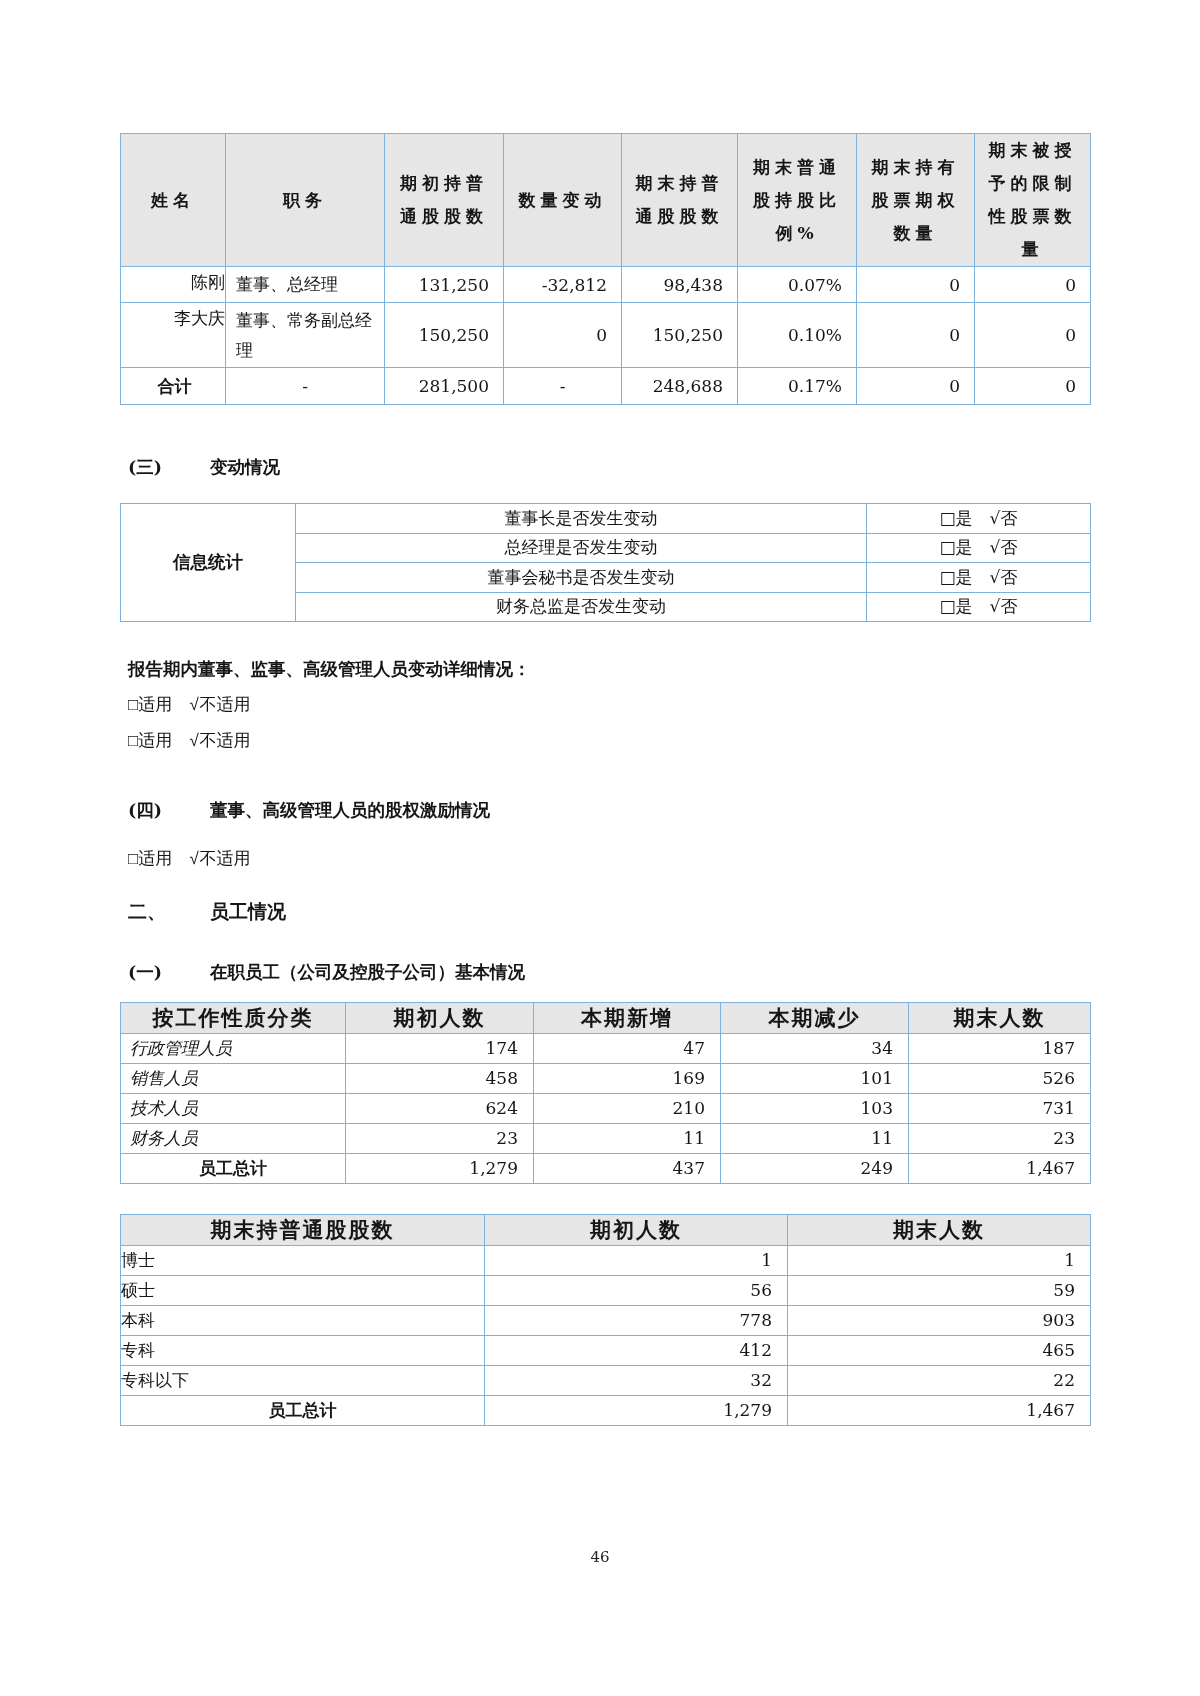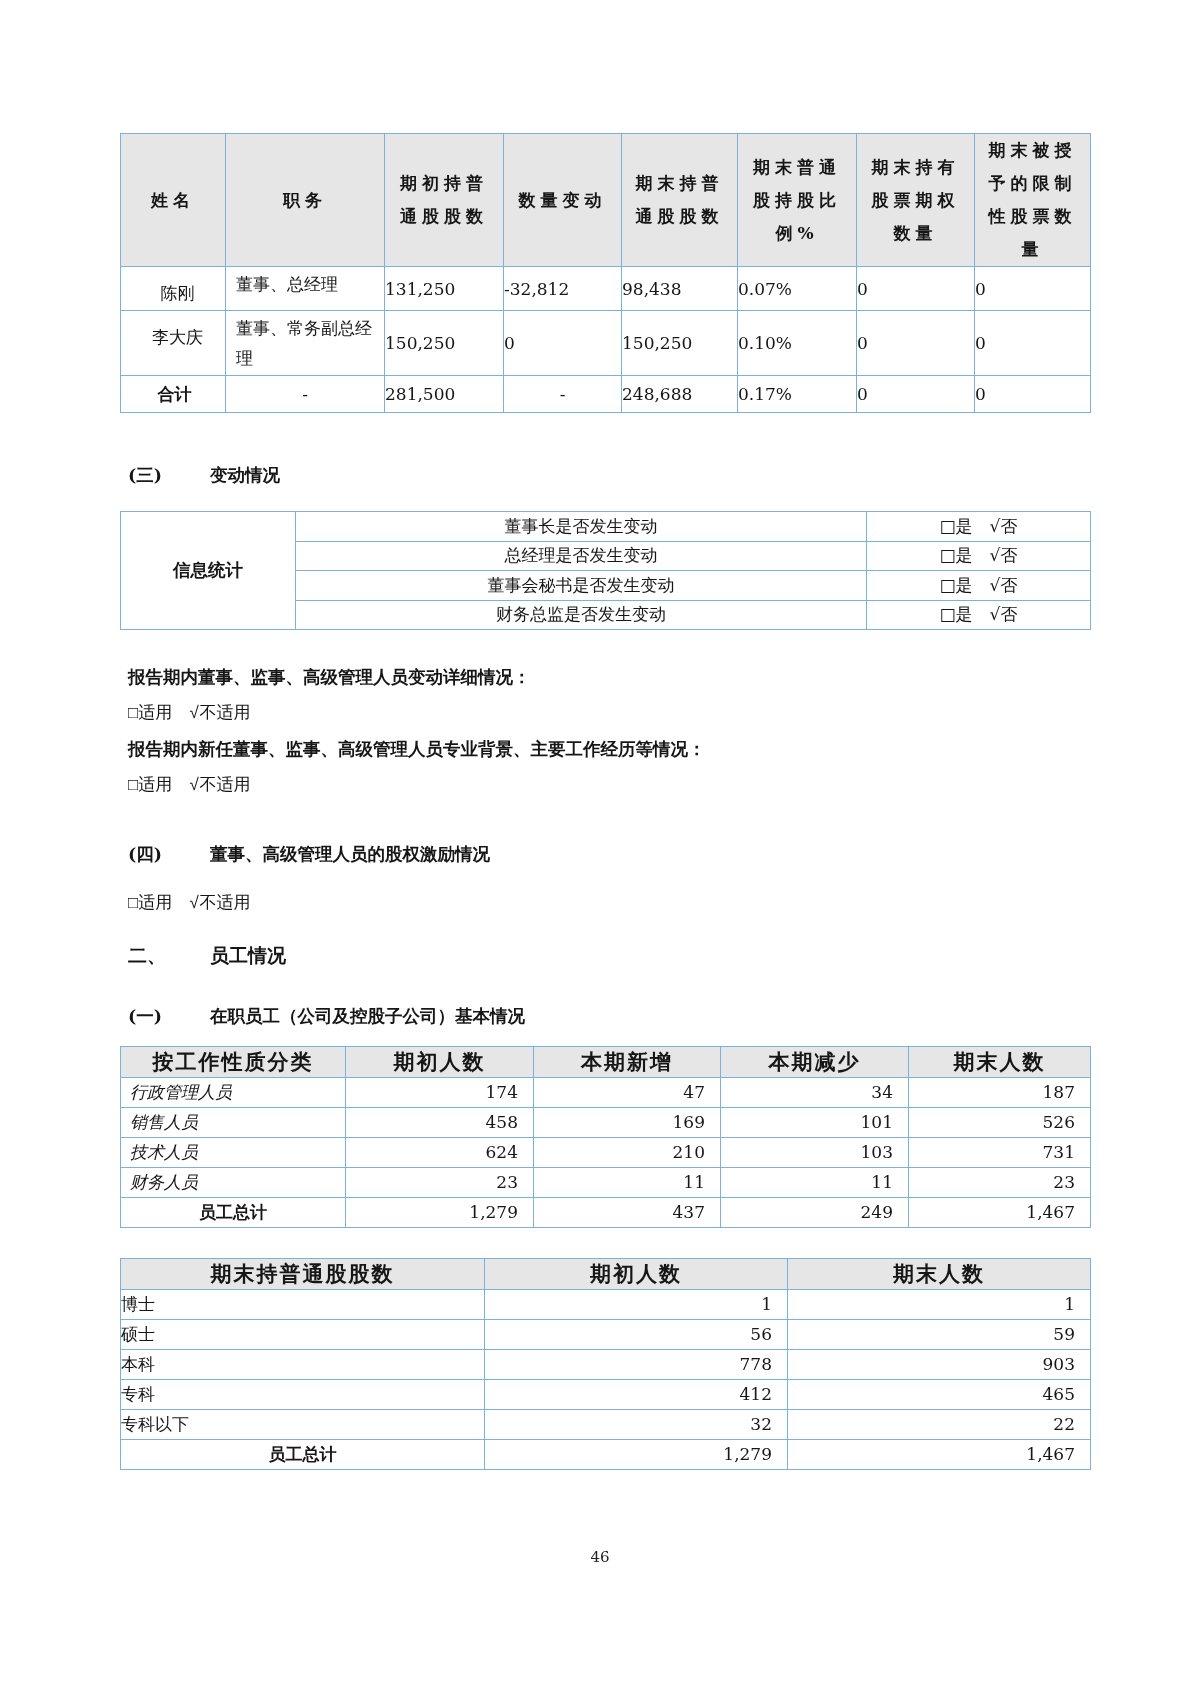--- a/index.html
+++ b/index.html
@@ -12,23 +12,23 @@
   .page { position:relative; width:1200px; height:1696px; overflow:hidden; background:#fff; }
   .content { padding:133px 110px 0 120px; }
 
   table { border-collapse:collapse; table-layout:fixed; width:970px; }
   .t td, .t th { border:1.5px solid #7db1dc; overflow:hidden; }
   .t th { background:#e6e6e6; font-weight:bold; text-align:center; vertical-align:middle; }
 
   
   .t1 th { height:117px; line-height:33px; letter-spacing:5px; padding:0 5px; font-size:17px; }
   .t1 td { height:36px; line-height:30px; padding:2px 0; font-size:17px; }
-  .t1 td.cname { text-align:center; padding-left:9px; vertical-align:top; padding-top:11px; }
+  .t1 td.cname { text-align:right; padding-left:9px; vertical-align:top; padding-top:0; }
   .t1 td.cpos  { text-align:left; padding-left:10px; vertical-align:top; }
-  .t1 td.num  { padding-right:14px; }
+  .t1 td.num  { text-align:right; padding-right:14px; }
   .t1 tr.total td { height:37px; }
   .t1 tr.total .cname { text-align:center; padding-left:3px; font-weight:bold; vertical-align:middle; padding-top:2px; }
   .t1 tr.total .cpos { text-align:center; padding-left:0; vertical-align:middle; padding-top:2px; }
   .t1 td.ctr { text-align:center; }
 
   
   .heading { display:flex; font-weight:bold; margin-left:8px; font-size:17.5px; line-height:24px; }
   .heading .n { width:82px; flex:0 0 82px; }
   .h-change { margin-top:50px; }
   .h-incentive { margin-top:44px; }
@@ -151,21 +151,20 @@
         </tr>
         <tr>
           <td>财务总监是否发生变动</td>
           <td>□是　√否</td>
         </tr>
       </tbody>
     </table>
 
     <div class="para b p-title1">报告期内董事、监事、高级管理人员变动详细情况：</div>
     <div class="para p-ans1">□适用　√不适用</div>
-    <div class="para b p-title2">报告期内新任董事、监事、高级管理人员专业背景、主要工作经历等情况：</div>
     <div class="para p-ans2">□适用　√不适用</div>
 
     <div class="heading h-incentive">
       <span class="n">(四)</span>
       <span>董事、高级管理人员的股权激励情况</span>
     </div>
     <div class="para p-ans4">□适用　√不适用</div>
 
     <div class="heading h-emp">
       <span class="n">二、</span>

